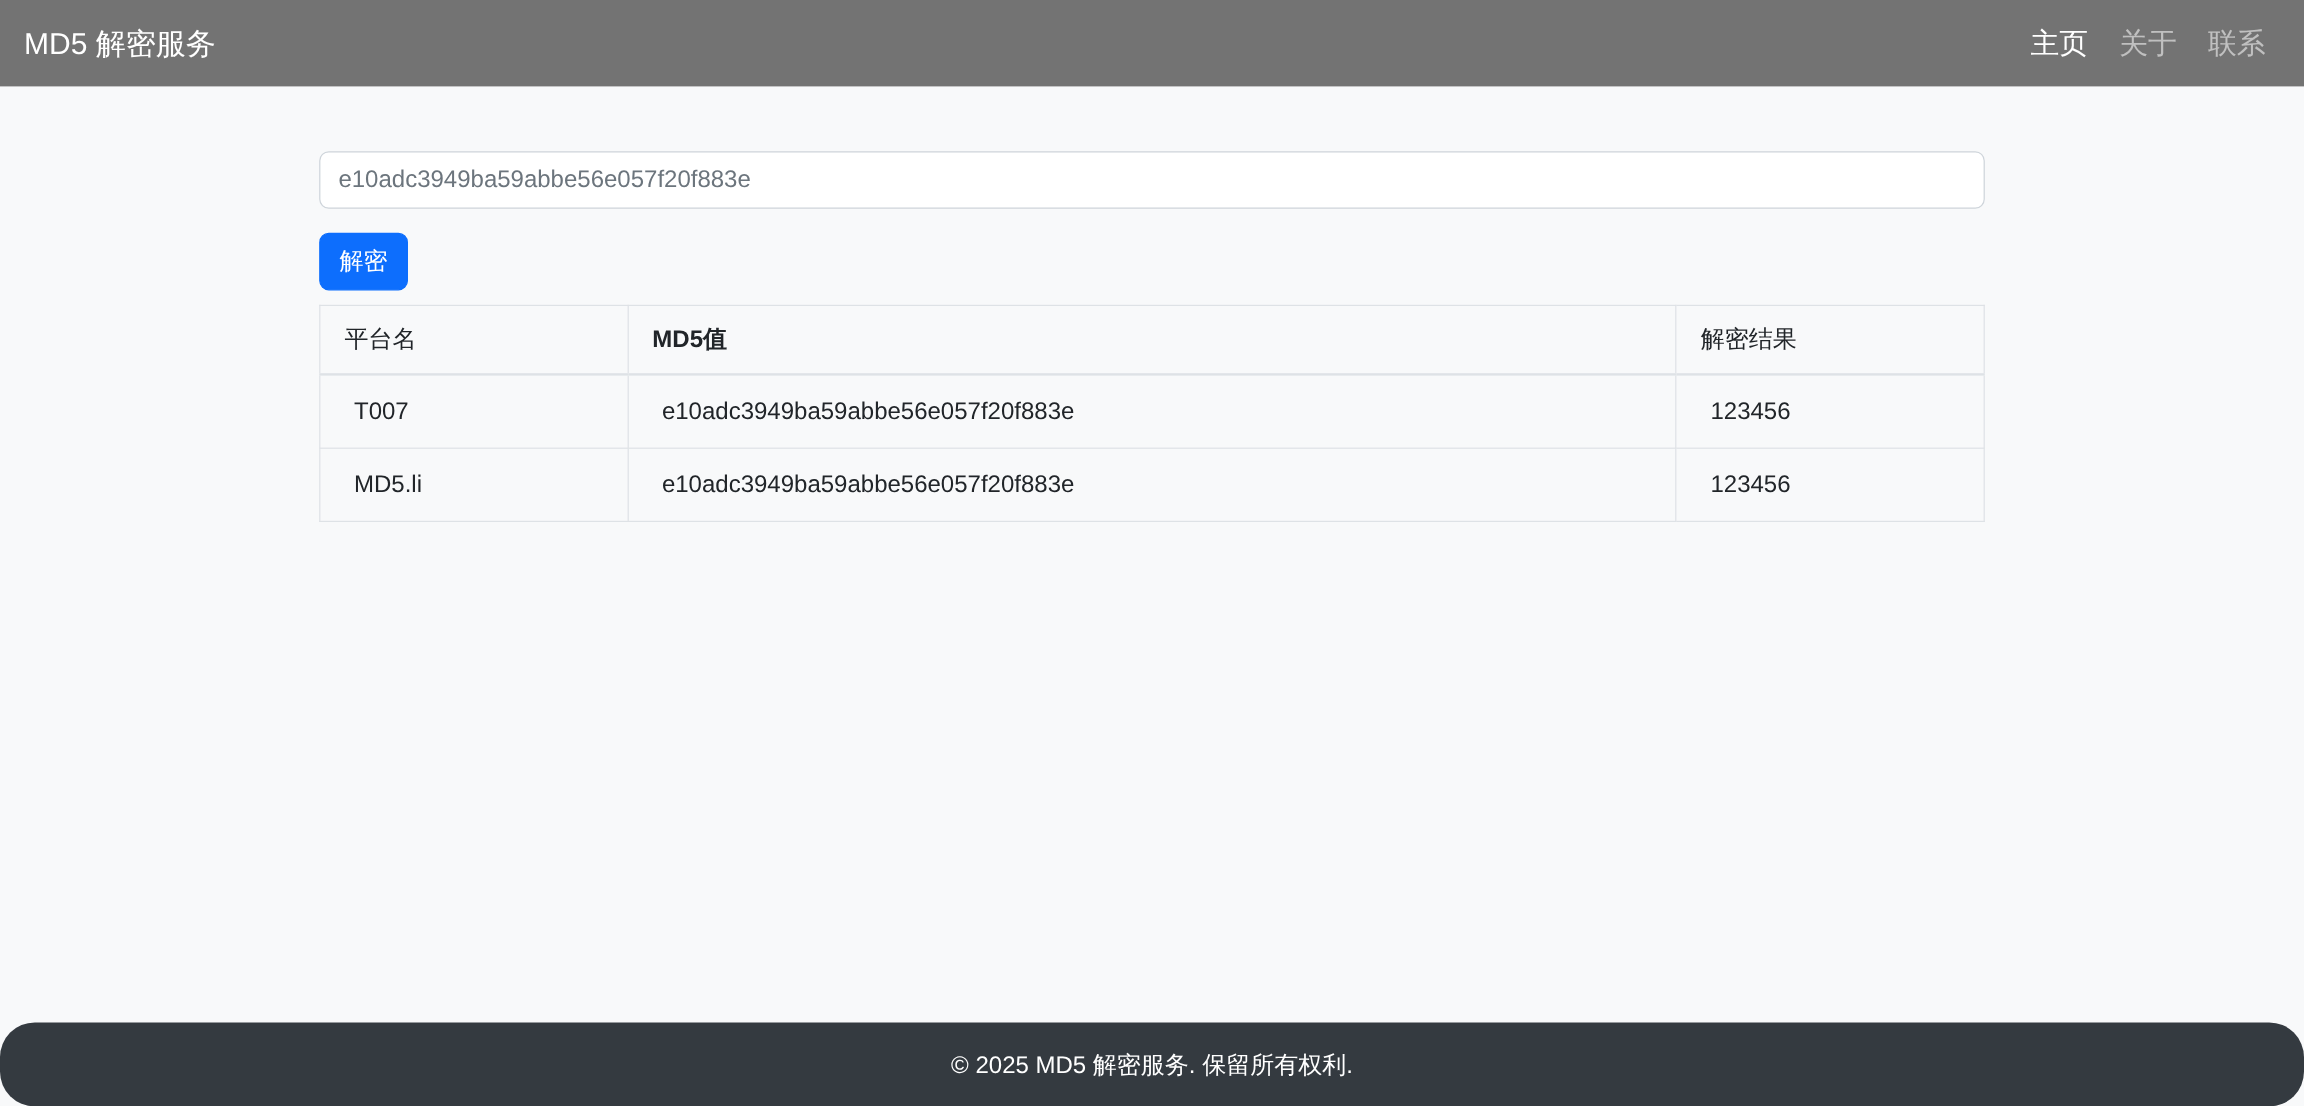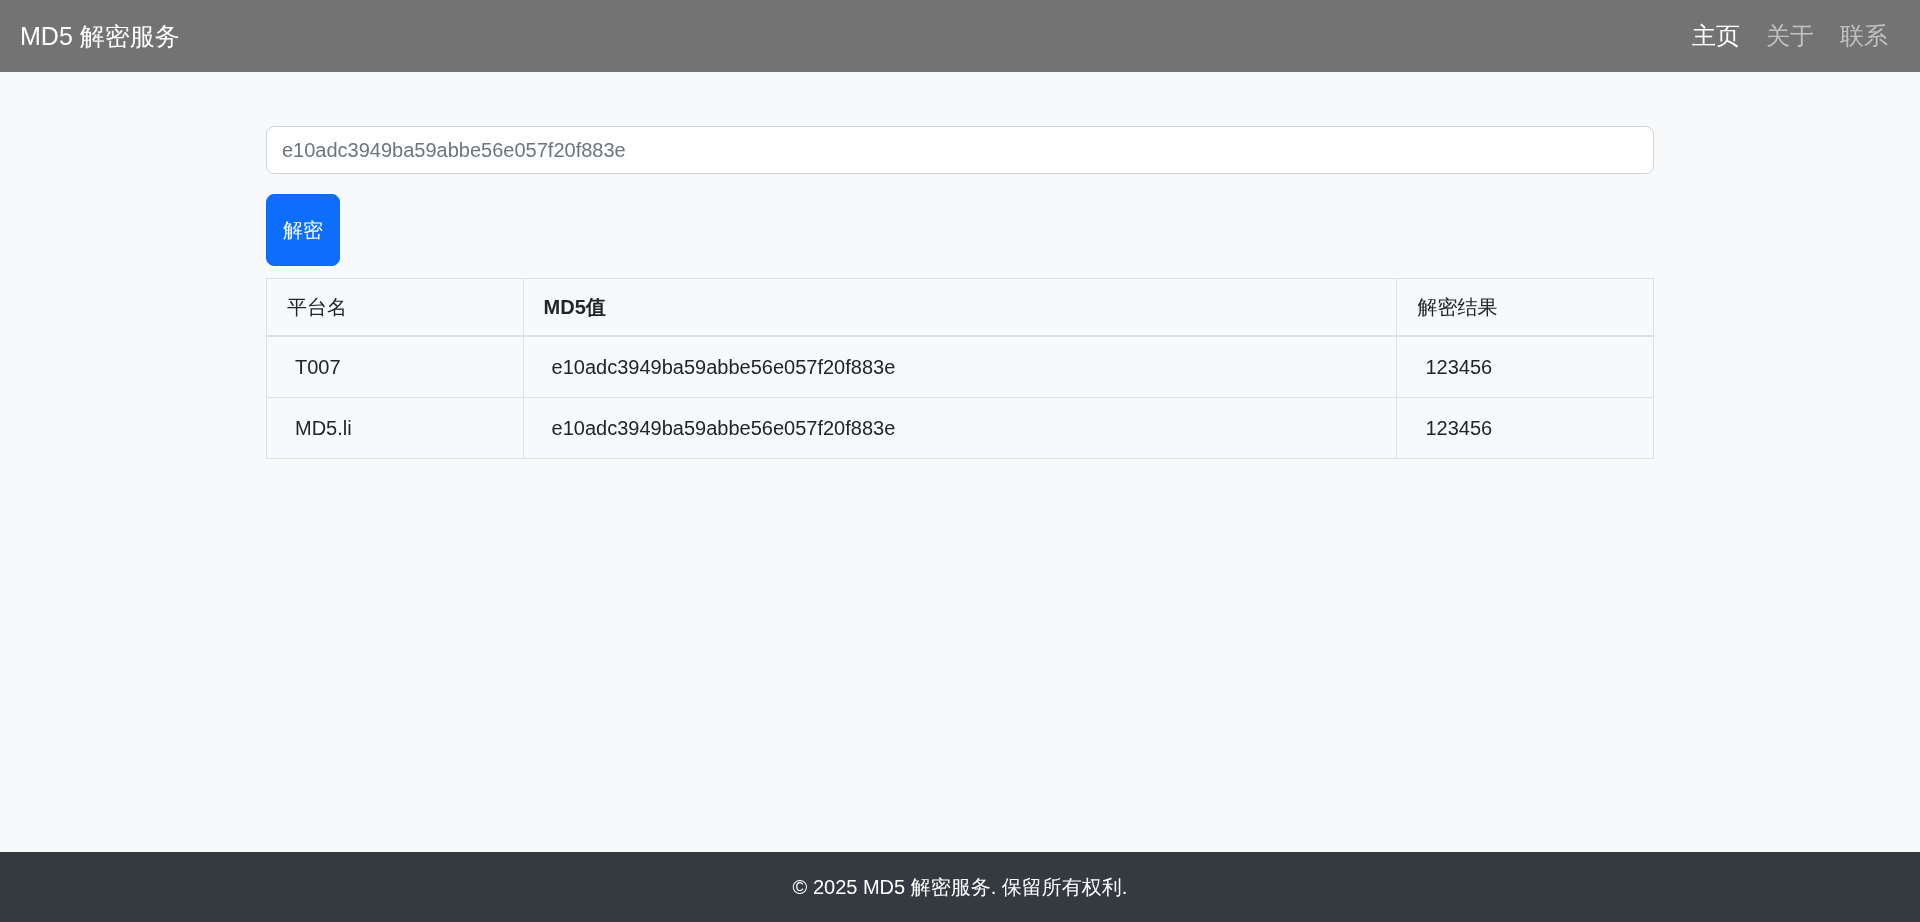--- a/index.html
+++ b/index.html
@@ -79,21 +79,21 @@
     border: 1px solid #ced4da;
     border-radius: 8px;
     outline: none;
     font-family: "Liberation Sans", "DejaVu Sans", sans-serif;
   }
   .btn-primary {
     margin-top: 20px;
     display: inline-block;
     font-size: 20px;
     line-height: 30px;
-    padding: 20px 16px;
+    padding: 8px 16px;
     color: #ffffff;
     background: #0d6efd;
     border: 1px solid #0d6efd;
     border-radius: 8px;
     cursor: pointer;
     font-family: "Liberation Sans", "DejaVu Sans", sans-serif;
   }
   h2.results-heading {
     font-size: 40px;
     font-weight: 500;
@@ -128,20 +128,21 @@
   
   footer.site-footer {
     flex: 0 0 auto;
     height: 70px;
     background: #343a40;
     color: #ffffff;
     display: flex;
     align-items: center;
     justify-content: center;
     font-size: 20px;
+    border-radius: 29px;
   }
 </style>
 </head>
 <body>
 
 <div class="page">
 
   <nav class="navbar">
     <a class="navbar-brand">MD5 解密服务</a>
     <div class="nav-links">

